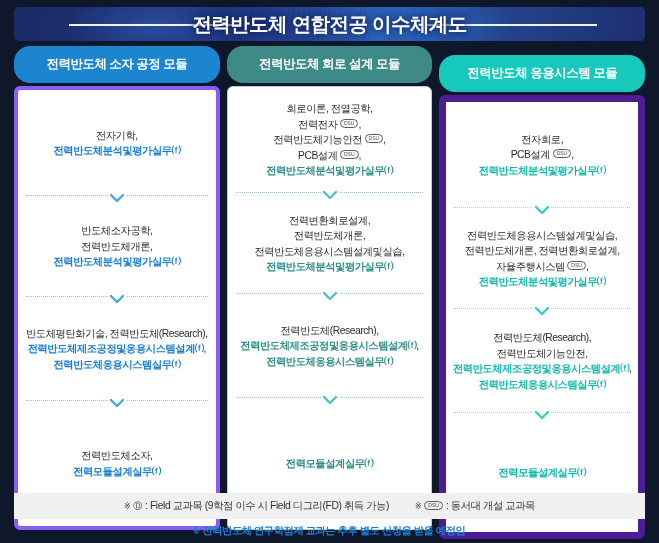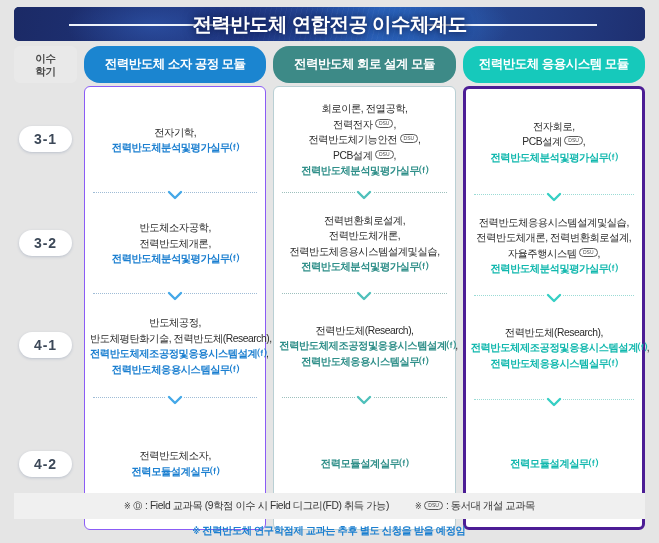--- a/index.html
+++ b/index.html
@@ -9,21 +9,21 @@
     height: 543px;
     background: #ffffff;
     font-family: "Liberation Sans", "DejaVu Sans", sans-serif;
     overflow: hidden;
   }
 
   .page {
     width: 659px;
     height: 543px;
     position: relative;
-    background: #e5e5e5;
+    background: #0f172a;
   }
 
   
   .banner {
     position: absolute;
     left: 14px;
     top: 7px;
     width: 631px;
     height: 34px;
     border-radius: 5px;
@@ -112,35 +112,35 @@
     font-weight: bold;
     letter-spacing: -0.5px;
     display: flex;
     align-items: center;
     justify-content: center;
     text-align: center;
     padding: 0 4px;
   }
   .mod-head.c0 { background: #1b85d0; }
   .mod-head.c1 { background: #3d8a87; }
-  .mod-head.c2 { background: #16c9bb; }
+  .mod-head.c2 { background: #16c9bb; margin-top: 9px; }
 
   
   .mod-body {
     margin-top: 3px;
     border-radius: 6px;
     background: #ffffff;
     height: 444px;
     position: relative;
     display: flex;
     flex-direction: column;
   }
-  .mod-body.c0 { border: 1px solid #8b5cf6; }
+  .mod-body.c0 { border: 4px solid #8b5cf6; }
   .mod-body.c1 { border: 1px solid #b9cfd4; }
-  .mod-body.c2 { border: 3px solid #4c1d95; }
+  .mod-body.c2 { border: 7px solid #4c1d95; }
 
   .sem-body {
     margin-top: 3px;
     height: 444px;
     display: flex;
     flex-direction: column;
   }
 
   
   .rowcell {
@@ -274,40 +274,20 @@
     <div class="banner-bg"></div>
     <div class="banner-streaks"></div>
     <div class="banner-rule left"></div>
     <div class="banner-rule right"></div>
     <div class="banner-title">전력반도체 연합전공 이수체계도</div>
   </div>
 
   <div class="grid">
     <div class="cols">
 
-      <div class="semcol">
-        <div class="sem-head">
-          <span>이수</span>
-          <span>학기</span>
-        </div>
-        <div class="sem-body">
-          <div class="rowcell r0 semrow">
-            <div class="sem-chip">3-1</div>
-          </div>
-          <div class="rowcell r1 semrow">
-            <div class="sem-chip">3-2</div>
-          </div>
-          <div class="rowcell r2 semrow">
-            <div class="sem-chip">4-1</div>
-          </div>
-          <div class="rowcell r3 semrow">
-            <div class="sem-chip">4-2</div>
-          </div>
-        </div>
-      </div>
 
       <div class="modcol">
         <div class="mod-head c0">전력반도체 소자 공정 모듈</div>
         <div class="mod-body c0">
           <div class="rowcell r0">
             <div class="courses">
                 <div class="cline"><span>전자기학,</span></div>
                 <div class="cline"><span class="hl0">전력반도체분석및평가실무</span><span class="fmark hl0">⒡</span></div>
               </div>
             <div class="divider"></div>
@@ -325,21 +305,20 @@
               </div>
             <div class="divider"></div>
             <div class="chev">
               <svg width="18" height="11" viewBox="0 0 18 11">
                   <path d="M3 2 L9 8 L15 2" fill="none" stroke="#44a8e8" stroke-width="2.4" stroke-linecap="round" stroke-linejoin="round"></path>
                 </svg>
             </div>
           </div>
           <div class="rowcell r2">
             <div class="courses">
-                <div class="cline"><span>반도체공정,</span></div>
                 <div class="cline"><span>반도체평탄화기술, 전력반도체(Research),</span></div>
                 <div class="cline"><span class="hl0">전력반도체제조공정및응용시스템설계</span><span class="fmark hl0">⒡</span>,</div>
                 <div class="cline"><span class="hl0">전력반도체응용시스템실무</span><span class="fmark hl0">⒡</span></div>
               </div>
             <div class="divider"></div>
             <div class="chev">
               <svg width="18" height="11" viewBox="0 0 18 11">
                   <path d="M3 2 L9 8 L15 2" fill="none" stroke="#44a8e8" stroke-width="2.4" stroke-linecap="round" stroke-linejoin="round"></path>
                 </svg>
             </div>
@@ -432,20 +411,21 @@
             <div class="divider c2"></div>
             <div class="chev">
               <svg width="18" height="11" viewBox="0 0 18 11">
                   <path d="M3 2 L9 8 L15 2" fill="none" stroke="#36cfc4" stroke-width="2.4" stroke-linecap="round" stroke-linejoin="round"></path>
                 </svg>
             </div>
           </div>
           <div class="rowcell r2">
             <div class="courses">
                 <div class="cline"><span>전력반도체(Research),</span></div>
+                <div class="cline"><span>전력반도체기능안전,</span></div>
                 <div class="cline"><span class="hl2">전력반도체제조공정및응용시스템설계</span><span class="fmark hl2">⒡</span>,</div>
                 <div class="cline"><span class="hl2">전력반도체응용시스템실무</span><span class="fmark hl2">⒡</span></div>
               </div>
             <div class="divider c2"></div>
             <div class="chev">
               <svg width="18" height="11" viewBox="0 0 18 11">
                   <path d="M3 2 L9 8 L15 2" fill="none" stroke="#36cfc4" stroke-width="2.4" stroke-linecap="round" stroke-linejoin="round"></path>
                 </svg>
             </div>
           </div>

